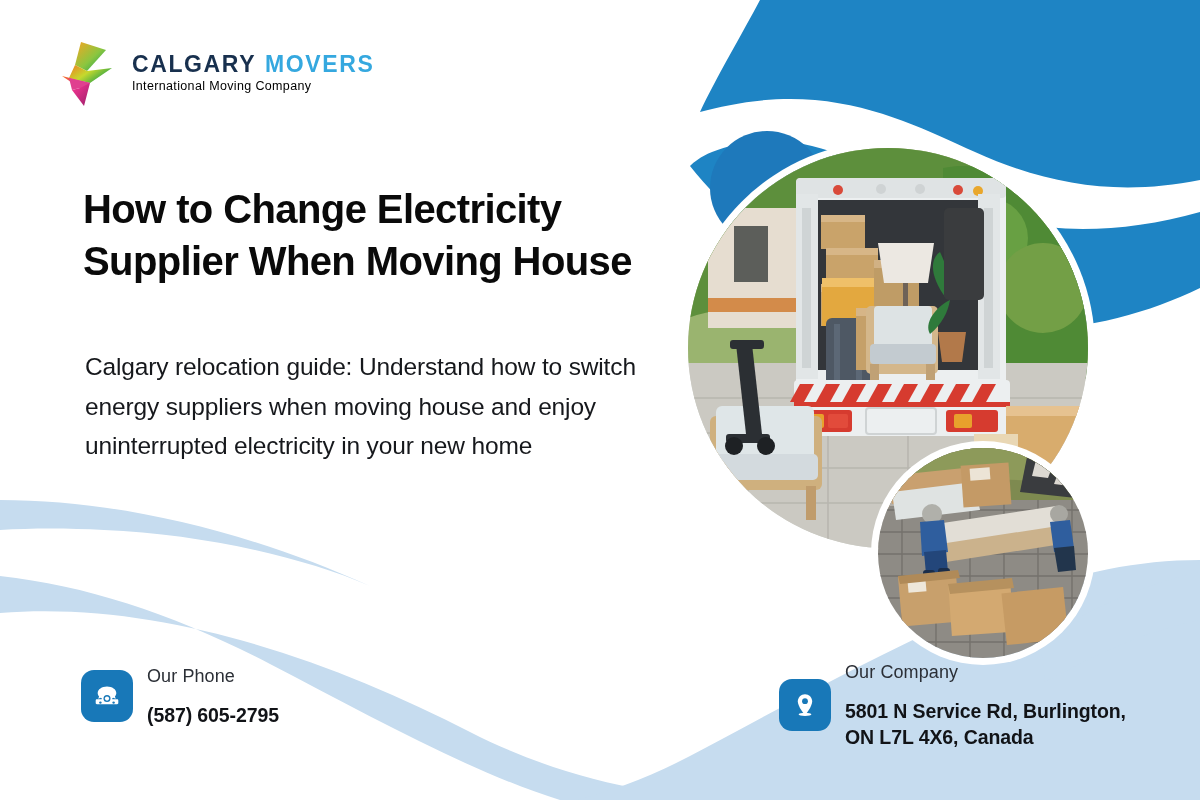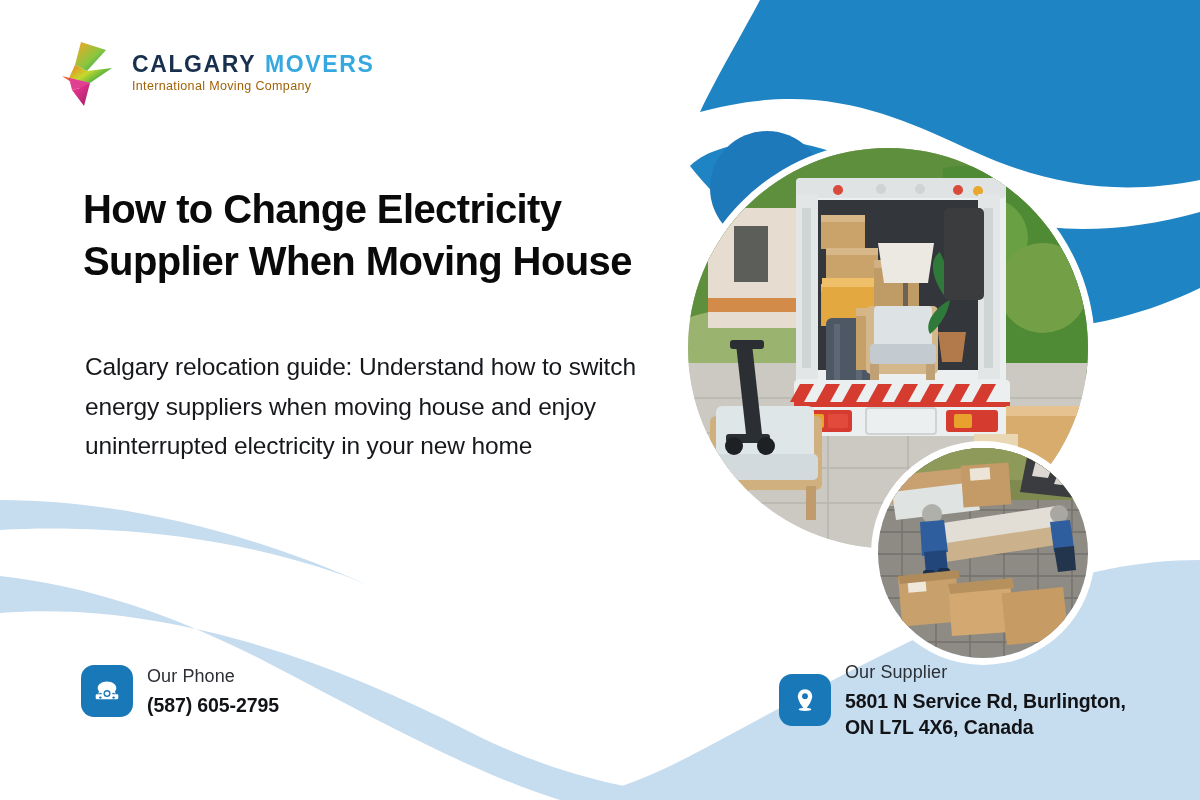--- a/index.html
+++ b/index.html
@@ -44,21 +44,21 @@
     font-size: 23px;
     font-weight: bold;
     letter-spacing: 1.6px;
     line-height: 1;
     white-space: nowrap;
   }
   .logo-title .w1 { color: #18304e; }
   .logo-title .w2 { color: #35a8df; margin-left: 9px; }
   .logo-tagline {
     font-size: 12.5px;
-    color: #a16207;
+    color: #000000;
     letter-spacing: 0.35px;
     white-space: nowrap;
   }
 
   
   .headline {
     position: absolute;
     left: 83px;
     top: 183px;
     width: 625px;
@@ -130,21 +130,21 @@
     width: 52px;
     height: 52px;
     border-radius: 13px;
     background: #1878b8;
     display: flex;
     align-items: center;
     justify-content: center;
     flex: none;
   }
   .contact-badge svg { display: block; }
-  .contact-text { display: flex; flex-direction: column; gap: 4px; }
+  .contact-text { display: flex; flex-direction: column; gap: 14px; }
   .contact-label {
     font-size: 18px;
     color: #2b2f36;
     line-height: 1.25;
     letter-spacing: 0.1px;
     white-space: nowrap;
   }
   .contact-value {
     font-size: 19.5px;
     font-weight: bold;
@@ -417,18 +417,18 @@
 
   <div class="contact contact-location">
     <span class="contact-badge">
       <svg width="30" height="30" viewBox="0 0 30 30" xmlns="http://www.w3.org/2000/svg" fill="#ffffff">
         <path d="M15 4.2c-4 0-7.2 3.2-7.2 7.2 0 5.3 7.2 13.6 7.2 13.6s7.2-8.3 7.2-13.6c0-4-3.2-7.2-7.2-7.2z"></path>
         <circle cx="15" cy="11.2" r="2.9" fill="#1878b8"></circle>
         <ellipse cx="15" cy="24.4" rx="6.4" ry="1.6" fill="#ffffff"></ellipse>
       </svg>
     </span>
     <span class="contact-text">
-      <span class="contact-label">Our Supplier</span>
+      <span class="contact-label">Our Company</span>
       <span class="contact-value">5801 N Service Rd, Burlington, ON L7L 4X6, Canada</span>
     </span>
   </div>
 
 </div>
 
 </body></html>

